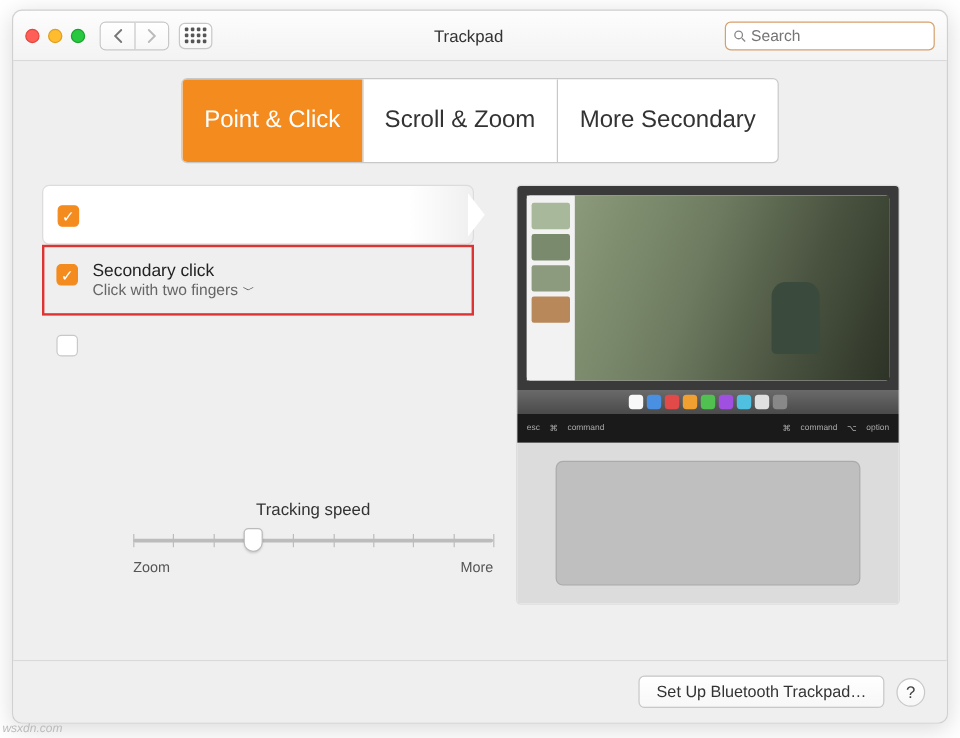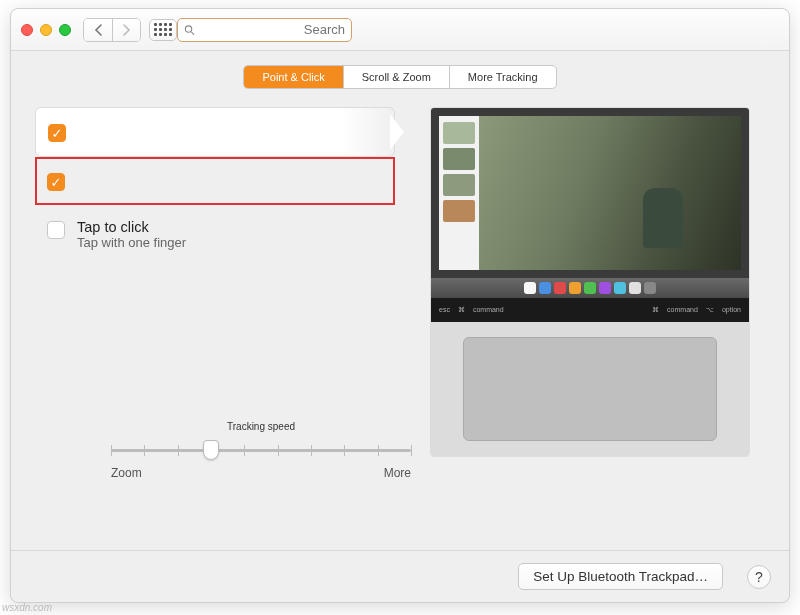--- a/index.html
+++ b/index.html
@@ -10,59 +10,59 @@
   .dot { width: 12px; height: 12px; border-radius: 50%; }
   .dot.red { background: #ff5f57; border: 0.5px solid #e04740; }
   .dot.yellow { background: #febc2e; border: 0.5px solid #dea023; }
   .dot.green { background: #28c840; border: 0.5px solid #1ca02f; }
   .navbtns { display: flex; margin-right: 8px; border: 1px solid #c8c8c8; border-radius: 5px; overflow: hidden; }
   .navbtn { width: 28px; height: 22px; display: flex; align-items: center; justify-content: center; background: linear-gradient(#fff,#f7f7f7); color: #666; font-size: 14px; }
   .navbtn + .navbtn { border-left: 1px solid #c8c8c8; }
   .gridbtn { width: 28px; height: 22px; border: 1px solid #c8c8c8; border-radius: 5px; display: flex; align-items: center; justify-content: center; background: linear-gradient(#fff,#f7f7f7); }
   .title { flex: 1; text-align: center; font-size: 14px; color: #333; }
   .search { width: 175px; height: 24px; border: 1.5px solid #d6a06a; border-radius: 5px; background: #fff; display: flex; align-items: center; padding: 0 6px; gap: 4px; }
-  .search input { border: none; outline: none; width: 100%; font-size: 13px; background: transparent; text-align: right; }
+  .search input { border: none; outline: none; width: 100%; font-size: 13px; background: transparent; }
   .tabbar { display: flex; justify-content: center; padding: 14px 0 8px; }
   .tabs { display: flex; border: 1px solid #c8c8c8; border-radius: 5px; overflow: hidden; background: #fff; }
-  .tab { padding: 5px 18px; font-size: 11px; color: #333; border-left: 1px solid #c8c8c8; cursor: pointer; }
+  .tab { padding: 23px 18px; font-size: 20px; color: #333; border-left: 1px solid #c8c8c8; cursor: pointer; }
   .tab:first-child { border-left: none; }
   .tab.active { background: #f38b1f; color: #fff; border-color: #f38b1f; }
   .content { flex: 1; display: flex; padding: 10px 24px 0; gap: 20px; position: relative; }
   .leftcol { width: 360px; }
   .option { display: flex; align-items: flex-start; gap: 12px; padding: 14px 12px; position: relative; }
   .option.selected { background: linear-gradient(to right, #fff 85%, #efefef); border: 1px solid #dcdcdc; border-radius: 6px; }
   .option.selected::after { content:""; position:absolute; right:-10px; top:50%; transform:translateY(-50%); width:0; height:0; border-top:18px solid transparent; border-bottom:18px solid transparent; border-left:14px solid #fff; }
   .option.highlight { outline: 2px solid #d33; outline-offset: -2px; }
   .chk { width: 18px; height: 18px; border: 1px solid #c8c8c8; border-radius: 4px; background: #fff; display: flex; align-items: center; justify-content: center; margin-top: 2px; }
   .chk.on { background: #f38b1f; border-color: #f38b1f; color: #fff; font-size: 13px; }
   .optlabels { display: flex; flex-direction: column; }
   .opttitle { font-size: 14.5px; color: #222; }
   .optsub { font-size: 13px; color: #666; display: flex; align-items: center; gap: 4px; }
   .chev { font-size: 10px; color: #444; }
   .slider-area { position: absolute; left: 100px; bottom: 70px; width: 300px; text-align: center; }
-  .slider-label { font-size: 10px; color: #333; margin-bottom: 6px; }
+  .slider-label { font-size: 14px; color: #333; margin-bottom: 6px; }
   .slider-track { position: relative; height: 24px; }
   .track-line { position: absolute; left: 0; right: 0; top: 11px; height: 3px; background: #bcbcbc; border-radius: 2px; }
   .tick { position: absolute; top: 7px; width: 1px; height: 11px; background: #bcbcbc; }
   .thumb { position: absolute; top: 2px; width: 16px; height: 20px; background: #fff; border: 1px solid #bbb; border-radius: 4px 4px 8px 8px; transform: translateX(-50%); box-shadow: 0 1px 2px rgba(0,0,0,0.15); }
   .slider-ends { display: flex; justify-content: space-between; font-size: 12px; color: #555; margin-top: 4px; }
   .preview { flex: 1; display: flex; align-items: flex-start; justify-content: center; }
   .mbp { width: 320px; height: 350px; background: #f7f7f7; border: 1px solid #ddd; border-radius: 4px; display: flex; flex-direction: column; overflow: hidden; }
   .screen { flex: 0 0 170px; background: #3a3a3a; padding: 8px; }
   .screen-inner { width: 100%; height: 100%; background: #fff; border-radius: 3px; display: flex; }
   .thumbs { width: 40px; background: #f2f2f2; display: flex; flex-direction: column; gap: 4px; padding: 6px 4px; }
   .th { width: 100%; height: 22px; border-radius: 2px; }
   .photo { flex: 1; background: linear-gradient(110deg,#8b9a7a 0%,#6d7a5f 40%,#4a5340 70%,#2d3326 100%); position: relative; }
   .person { position: absolute; right: 22%; bottom: 14%; width: 40px; height: 60px; background: #3a4a3c; border-radius: 12px 12px 4px 4px; }
   .dock { flex: 0 0 20px; background: linear-gradient(#6a6a6a,#4a4a4a); display: flex; align-items: center; justify-content: center; gap: 3px; padding: 0 6px; }
   .dockicon { width: 12px; height: 12px; border-radius: 3px; }
   .touchbar { flex: 0 0 24px; background: #1a1a1a; display: flex; align-items: center; justify-content: space-between; padding: 0 8px; font-size: 7px; color: #aaa; }
   .trackpad { flex: 1; background: #dcdcdc; display: flex; align-items: center; justify-content: center; }
   .tp-surface { width: 80%; height: 78%; background: #bfbfbf; border-radius: 6px; border: 1px solid #aaa; }
-  .footer { height: 52px; display: flex; align-items: center; justify-content: flex-end; padding: 0 18px; gap: 24px; border-top: 1px solid #d9d9d9; background: #efefef; border-radius: 0 0 8px 8px; }
+  .footer { height: 52px; display: flex; align-items: center; justify-content: flex-end; padding: 0 18px; gap: 10px; border-top: 1px solid #d9d9d9; background: #efefef; border-radius: 0 0 8px 8px; }
   .footbtn { padding: 5px 14px; border: 1px solid #c8c8c8; border-radius: 5px; background: linear-gradient(#fff,#f7f7f7); font-size: 13.5px; color: #333; }
   .helpbtn { width: 24px; height: 24px; border: 1px solid #c8c8c8; border-radius: 12px; background: linear-gradient(#fff,#f7f7f7); display: flex; align-items: center; justify-content: center; font-size: 14px; color: #444; }
   .watermark { position: absolute; bottom: 2px; left: 2px; font-size: 10px; color: #bbb; font-style: italic; }
   .grid-dots { display: grid; grid-template-columns: repeat(4,3px); grid-template-rows: repeat(3,3px); gap: 2px; }
   .gd { width: 3px; height: 3px; background: #555; border-radius: 1px; }
   svg { display: block; }
 </style>
 </head>
 <body>
 
@@ -94,56 +94,58 @@
         <div class="gd"></div>
           <div class="gd"></div>
           <div class="gd"></div>
           <div class="gd"></div>
         <div class="gd"></div>
           <div class="gd"></div>
           <div class="gd"></div>
           <div class="gd"></div>
       </div>
     </div>
+    <div class="title">Trackpad</div>
     <div class="search">
       <svg width="12" height="12" viewBox="0 0 12 12">
           <circle cx="5" cy="5" r="3.5" stroke="#888" stroke-width="1.2" fill="none"></circle>
           <line x1="8" y1="8" x2="11" y2="11" stroke="#888" stroke-width="1.2"></line>
         </svg>
       <input type="text" placeholder="Search" style="">
     </div>
   </div>
 
   <div class="tabbar">
     <div class="tabs">
       <div class="tab active">Point &amp; Click</div>
       <div class="tab">Scroll &amp; Zoom</div>
-      <div class="tab">More Tracking</div>
+      <div class="tab">More Secondary</div>
     </div>
   </div>
 
   <div class="content">
     <div class="leftcol">
 
       <div class="option selected">
         <div class="chk on">✓</div>
       </div>
 
       <div class="option highlight">
         <div class="chk on">✓</div>
+        <div class="optlabels">
+          <div class="opttitle">Secondary click</div>
+          <div class="optsub">
+            <span>Click with two fingers</span>
+            <span class="chev">﹀</span>
+          </div>
+        </div>
       </div>
 
       <div class="option">
         <div class="chk"></div>
-        <div class="optlabels">
-          <div class="opttitle">Tap to click</div>
-          <div class="optsub">
-              <span>Tap with one finger</span>
-            </div>
-        </div>
       </div>
     </div>
 
     <div class="preview">
       <div class="mbp">
         <div class="screen">
           <div class="screen-inner">
             <div class="thumbs">
               <div class="th" style="background:#a8b89a"></div>
               <div class="th" style="background:#7a8a6c"></div>

